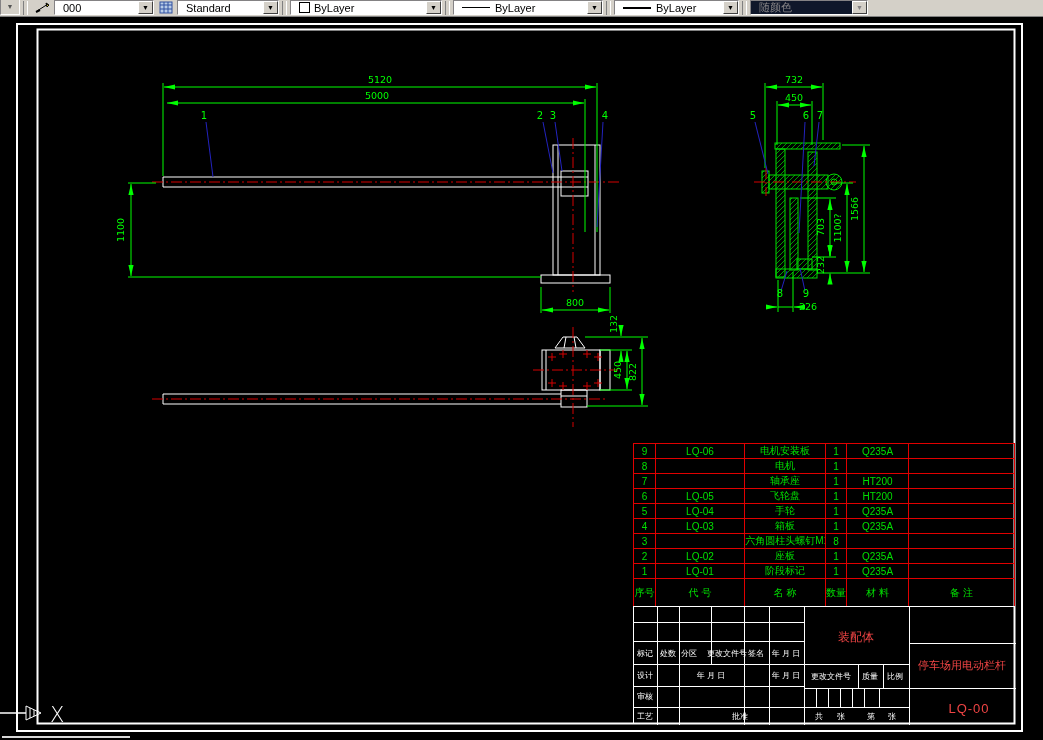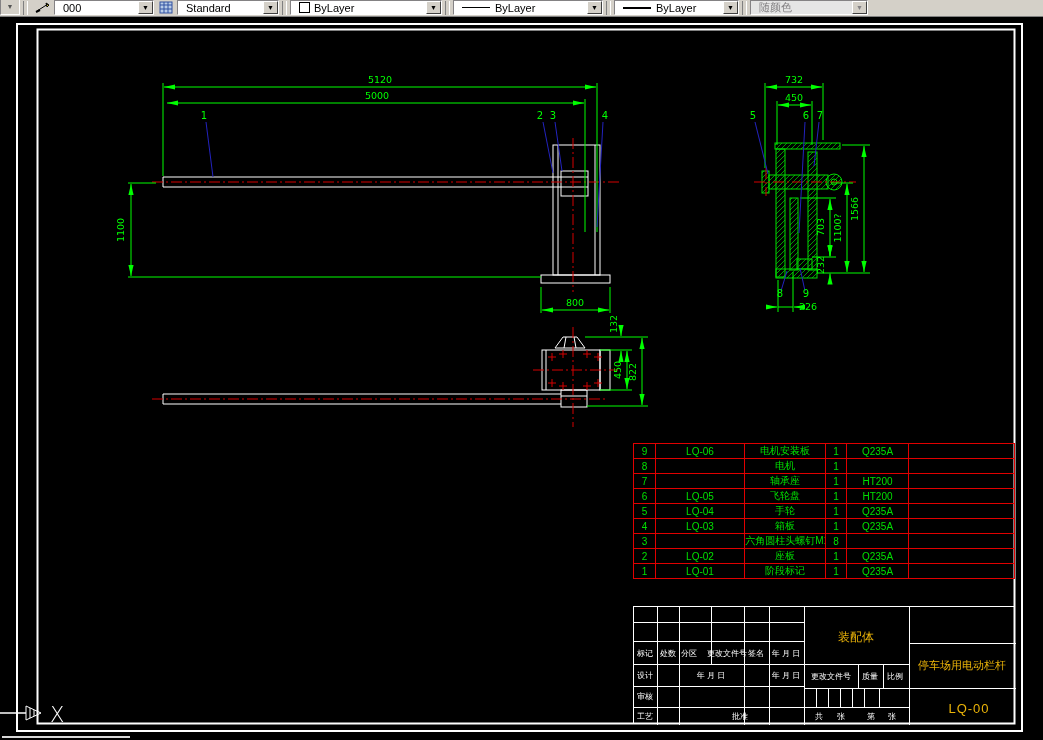--- a/index.html
+++ b/index.html
@@ -12,21 +12,21 @@
               border-left-color:#848284;border-top-color:#848284;display:flex;align-items:center;justify-content:center;
               font-size:7px;color:#555;}
   .tb-sep{width:3px;height:14px;margin:0 3px 1px 3px;border-left:1px solid #808080;border-right:1px solid #fff;}
   .tbicon{width:21px;height:15px;margin:0 1px 1px 1px;display:flex;align-items:center;justify-content:center;}
   .combo{height:15px;margin-bottom:1px;background:#fff;border:1px solid #848284;border-right-color:#fff;
          border-bottom-color:#fff;box-sizing:border-box;display:flex;align-items:center;font-size:11px;color:#000;}
   .combo .val{flex:1;padding-left:8px;white-space:nowrap;overflow:hidden;display:flex;align-items:center;}
   .combo .btn{width:15px;height:13px;background:#d4d0c8;border:1px solid #fff;border-right-color:#404040;
               border-bottom-color:#404040;box-sizing:border-box;display:flex;align-items:center;justify-content:center;
               font-size:7px;color:#000;flex:0 0 auto;}
-  .combo.disabled{background:#e5e5e5;color:#848284;border-right-color:#fff;border-bottom-color:#fff;}
+  .combo.disabled{background:#0f172a;color:#848284;border-right-color:#fff;border-bottom-color:#fff;}
   .combo.disabled .btn{color:#848284;}
   .swatch{width:9px;height:9px;border:1px solid #000;background:#fff;margin-right:4px;flex:0 0 auto;}
   .lt-line{width:28px;height:1px;background:#000;margin-right:5px;flex:0 0 auto;}
   .lw-line{width:28px;height:2px;background:#000;margin-right:5px;flex:0 0 auto;}
 
   
   .draw{position:absolute;left:0;top:0;}
   .dimtxt{fill:#00ff00;font-size:9.5px;font-family:"DejaVu Sans",sans-serif;}
   .baltxt{fill:#00ff00;font-size:10px;font-family:"DejaVu Sans",sans-serif;}
   .ucstxt{fill:#fff;font-size:21px;font-weight:200;font-family:"DejaVu Sans",sans-serif;}
@@ -41,21 +41,21 @@
           justify-content:center;overflow:hidden;white-space:nowrap;}
   .bom .c:last-child{border-right:none;}
   .w1{width:22px;} .w2{width:89px;} .w3{width:81px;} .w4{width:21px;} .w5{width:62px;} .w6{width:105px;}
 
   
   .tblock{position:absolute;left:633px;top:606px;width:382px;height:118px;box-sizing:border-box;
           border:1px solid #fff;font-size:8px;color:#fff;}
   .vl{position:absolute;width:1px;background:#fff;}
   .hl{position:absolute;height:1px;background:#fff;}
   .lab{position:absolute;transform:translate(-50%,-50%);white-space:nowrap;}
-  .green{color:#eab308;}
+  .green{color:#ef4444;}
 </style>
 </head>
 <body>
 
 <div class="screen">
 
   <div class="toolbar">
     <div class="tb-partial">▼</div>
     <div class="tb-sep"></div>
 
@@ -367,20 +367,28 @@
         <span class="c w6"></span>
     </div>
     <div class="bom-row">
       <span class="c w1">1</span>
         <span class="c w2">LQ-01</span>
         <span class="c w3">阶段标记</span>
         <span class="c w4">1</span>
         <span class="c w5">Q235A</span>
         <span class="c w6"></span>
     </div>
+    <div class="bom-row hdr">
+      <span class="c w1">序号</span>
+        <span class="c w2">代  号</span>
+        <span class="c w3">名  称</span>
+        <span class="c w4">数量</span>
+        <span class="c w5">材  料</span>
+        <span class="c w6">备  注</span>
+    </div>
   </div>
 
   <div class="tblock">
 
     <div class="hl" style="top:15px;left:0;width:170px"></div>
     <div class="hl" style="top:34px;left:0;width:170px"></div>
     <div class="hl" style="top:57px;left:0;width:275px"></div>
     <div class="hl" style="top:79px;left:0;width:170px"></div>
     <div class="hl" style="top:100px;left:0;width:275px"></div>
     <div class="hl" style="top:81px;left:170px;width:212px"></div>

